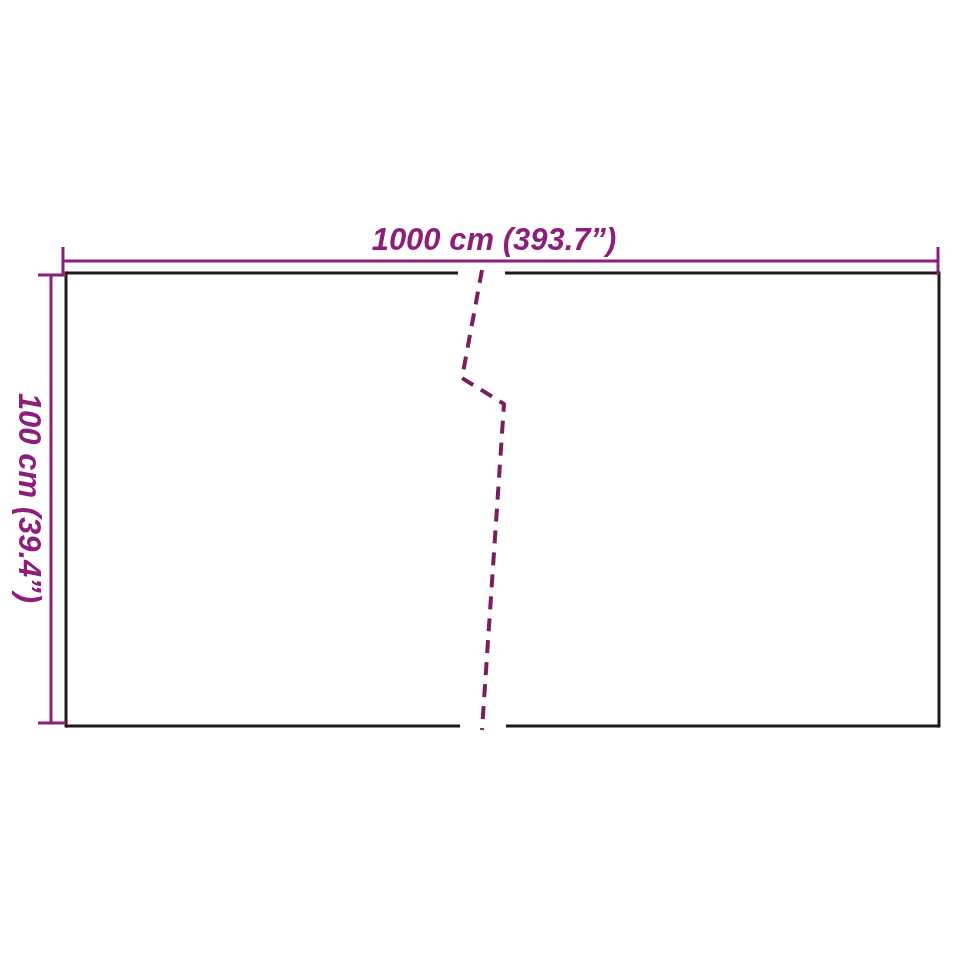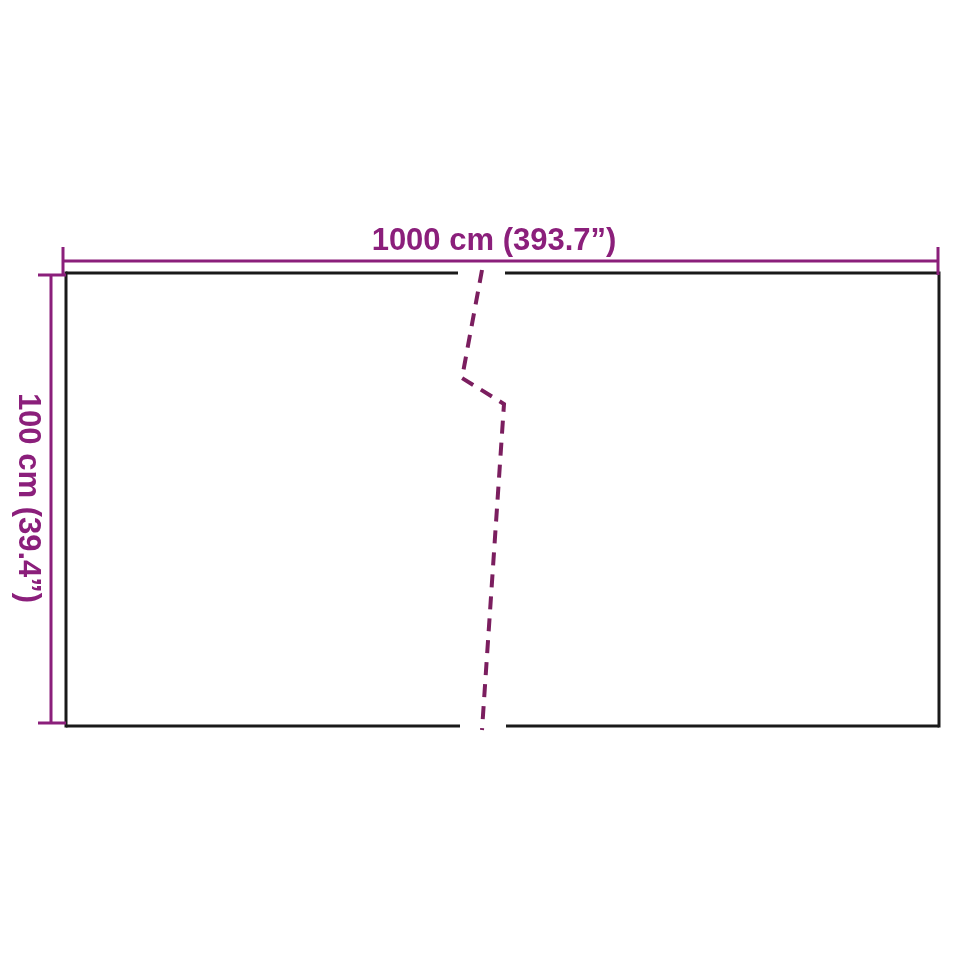--- a/index.html
+++ b/index.html
@@ -7,20 +7,21 @@
     padding: 0;
     background: var(--color-background, #ffffff);
   }
   .stage {
     position: relative;
     width: 955px;
     height: 955px;
     background: var(--color-background, #ffffff);
     overflow: hidden;
     font-family: "Liberation Sans", sans-serif;
+    font-style: italic;
   }
   .stage svg {
     position: absolute;
     left: 0;
     top: 0;
     width: 955px;
     height: 955px;
     display: block;
   }
   .outline line {

